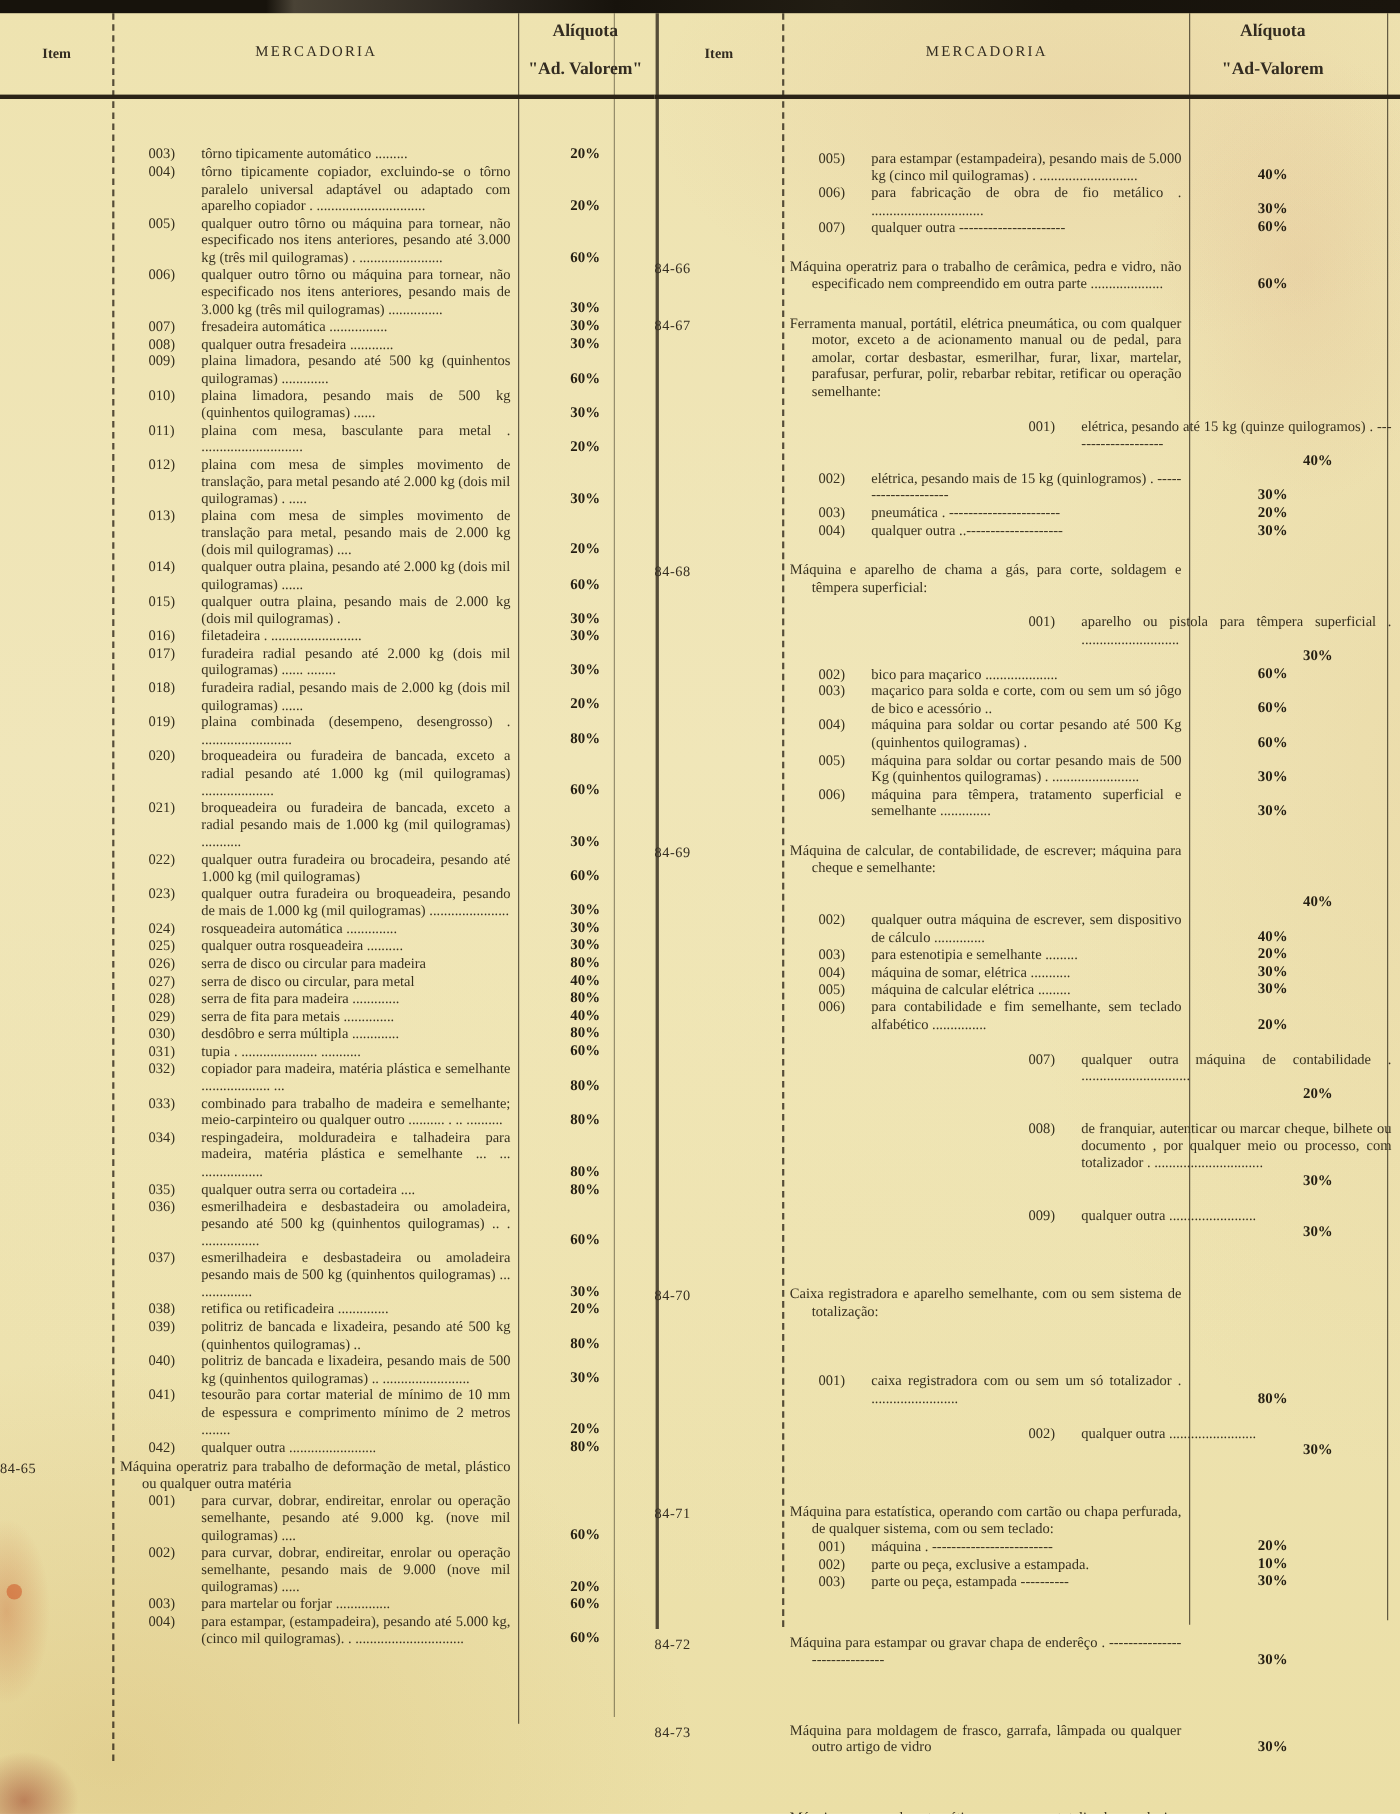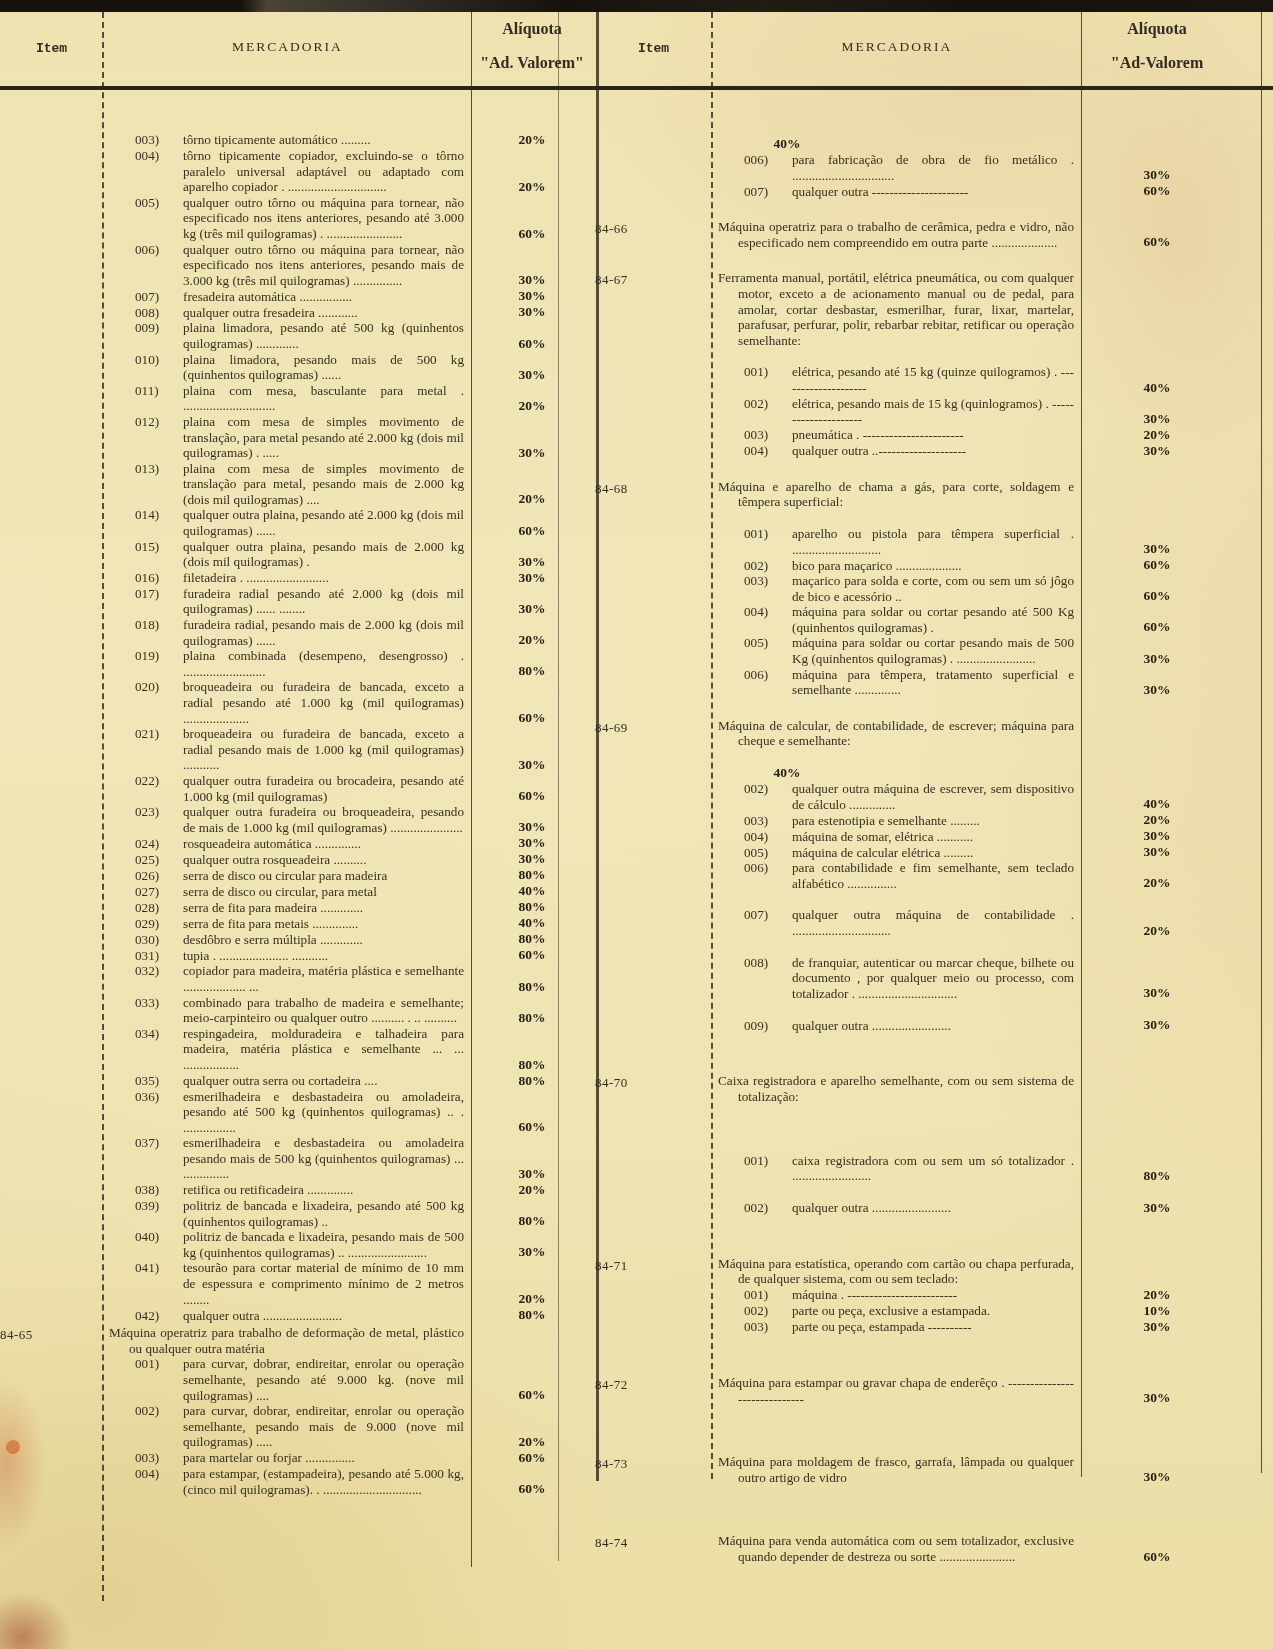--- a/index.html
+++ b/index.html
@@ -31,40 +31,40 @@
   .left  .vl1 { left:102px; bottom:48px;  border-left-style:dashed; }
   .left  .vl2 { left:471px; bottom:82px;  border-left-width:1.5px; }
   .left  .vl3 { left:558px; bottom:88px;  border-left-width:1.5px; opacity:.65; }
   .right .vl0 { left:1px;   bottom:168px; border-left-width:3px; }
   .right .vl1 { left:116px; bottom:170px; border-left-style:dashed; }
   .right .vl2 { left:486px; bottom:172px; border-left-width:1.5px; }
   .right .vl3 { left:666px; bottom:176px; border-left-width:1.5px; }
 
   .hdr { position:relative; height:74px; border-bottom:4px solid #2b2417; }
   .hdr div { line-height:1.1; }
-  .h-item { position:absolute; left:0; width:var(--item); top:30px; text-align:center; font-weight:bold; font-size:13px;font-family:Liberation Mono, monospace; }
+  .h-item { position:absolute; left:0; width:var(--item); top:30px; text-align:center; font-weight:bold; font-size:13px; }
   .h-merc { position:absolute; left:var(--item); width:var(--txt); top:28px; text-align:center; font-weight:normal; font-size:13.5px; letter-spacing:2px; }
   .h-aliq { position:absolute; left:calc(var(--item) + var(--txt)); width:var(--rate); top:8px; text-align:center; font-weight:bold; font-size:16px; }
   .h-aliq .q { margin-top:16px; font-weight:bold; }
 
   .body { position:relative; }
   .left  .body { padding-top:42px; }
   .right .body { padding-top:46px; }
 
   .block { display:flex; margin-top:20px; }
   .body > .block:first-child { margin-top:0; }
   .block.gap-none { margin-top:2px; }
   .block.gap-lg   { margin-top:40px; }
   .block.gap-xl   { margin-top:48px; }
 
   .item-cell { width:var(--item); flex:none; text-align:left; font-weight:normal; font-size:13px; padding-top:2px; letter-spacing:.5px; }
   .content { flex:1; min-width:0; }
 
   .row { display:flex; align-items:flex-end; }
-  .row.sp  { margin-top:16px; }
+  .row.sp  { margin-top:16px;flex-direction:column; }
   .row.sp2 { margin-top:48px; }
   .txt {
     width:var(--txt); flex:none; box-sizing:border-box; margin:0;
     font-size:13.2px; line-height:15.6px; text-align:justify;
     padding-right:8px; color:#37301f;
     word-break:break-word;
   }
   .row.heading .txt { padding-left:26px; text-indent:-20px;font-family:Liberation Serif, serif; }
   .row.entry   .txt { padding-left:80px; text-indent:-48px; }
   .num { display:inline-block; width:48px; text-indent:0; }
@@ -297,20 +297,21 @@
       <div class="h-aliq">
         <div>Alíquota</div>
         <div class="q">"Ad-Valorem</div>
       </div>
     </div>
     <div class="body">
         <div class="block">
           <div class="item-cell"></div>
           <div class="content">
             <div class="row entry">
+              <p class="txt"><span class="num">005)</span>para estampar (estampadeira), pesando mais de 5.000 kg (cinco mil quilogramas) . ...........................</p>
               <div class="rate">40%</div>
             </div>
             <div class="row entry">
               <p class="txt"><span class="num">006)</span>para fabricação de obra de fio metálico . ...............................</p>
               <div class="rate">30%</div>
             </div>
             <div class="row entry">
               <p class="txt"><span class="num">007)</span>qualquer outra ----------------------</p>
               <div class="rate">60%</div>
             </div>

